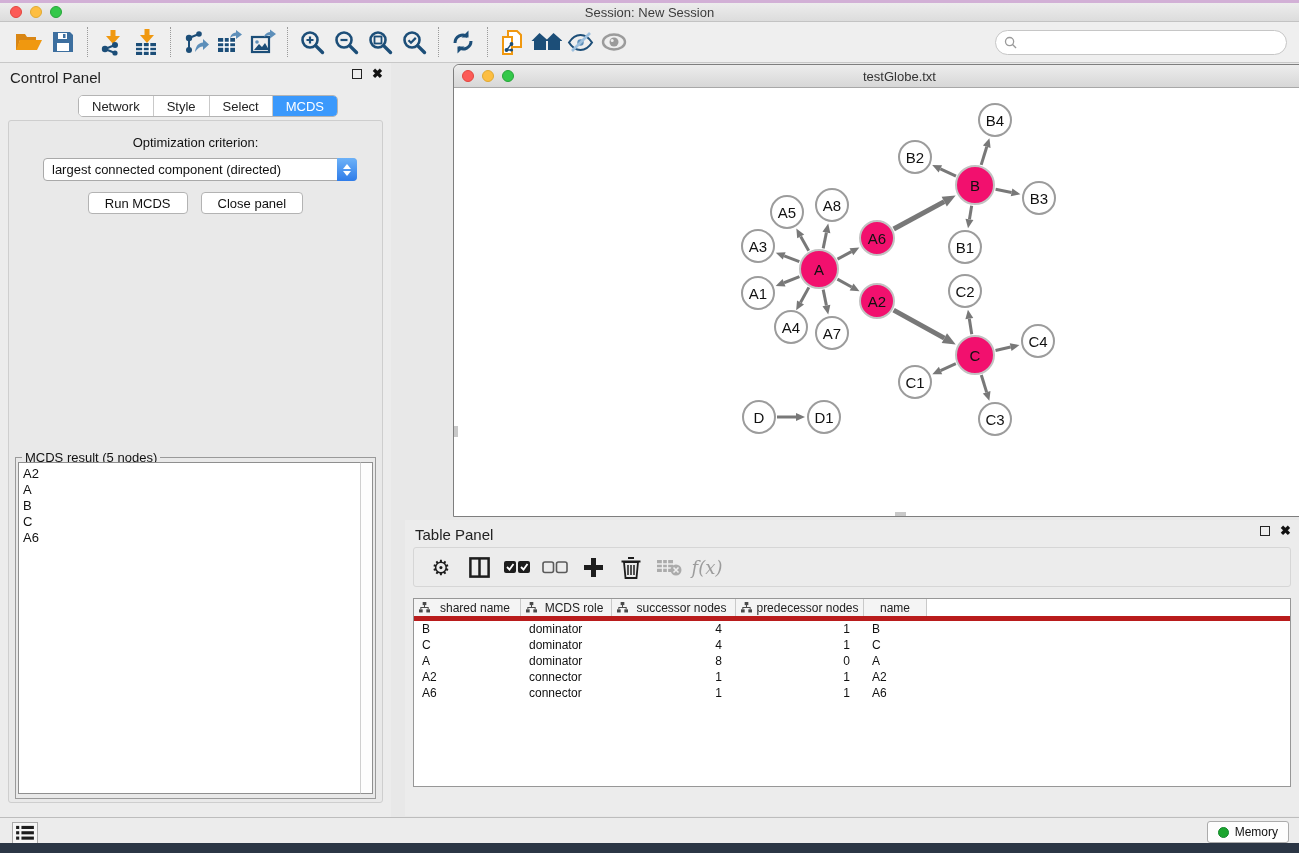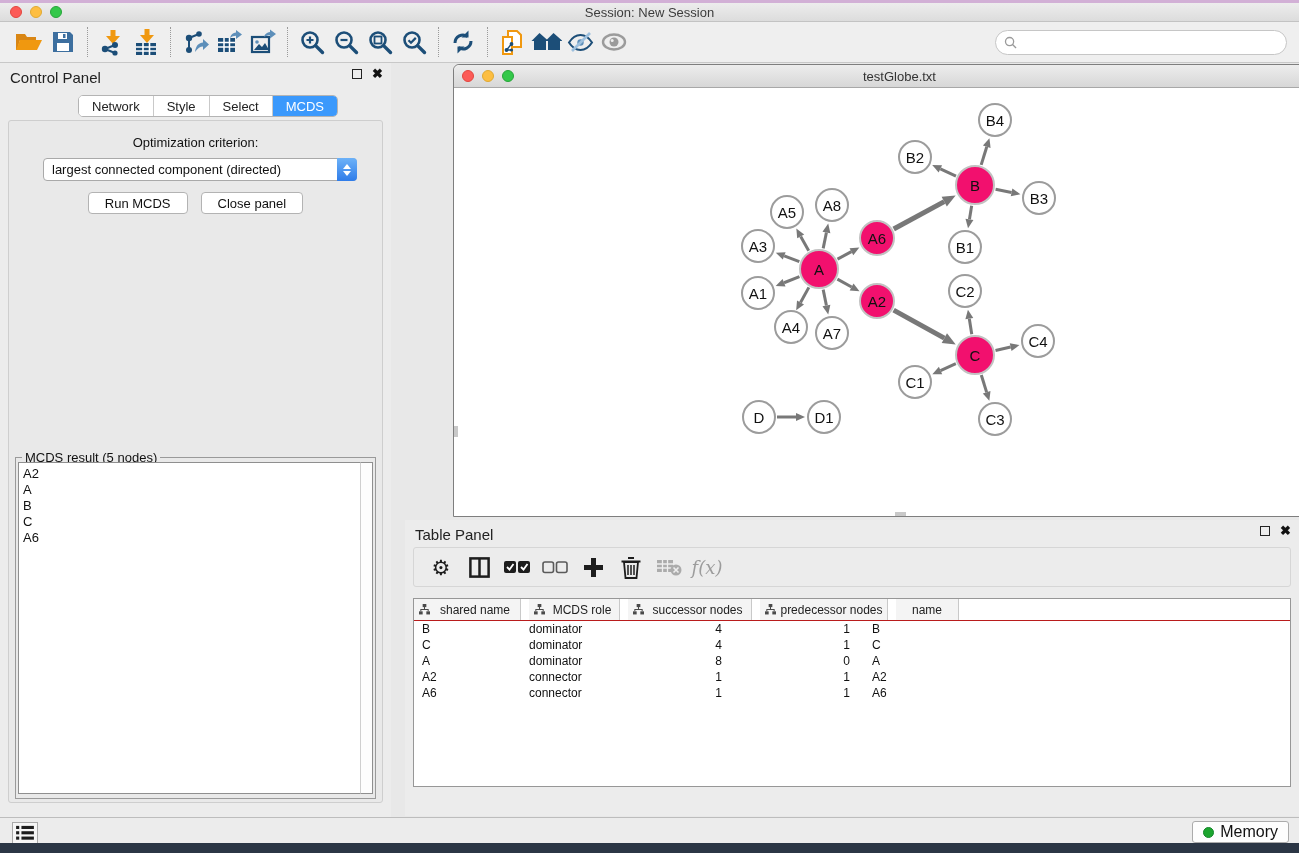--- a/index.html
+++ b/index.html
@@ -81,36 +81,36 @@
 
   
   .table-panel { position:absolute; left:405px; top:520px; width:894px; height:296px; background:#ececec; }
   .tp-toolbar { position:absolute; left:8px; top:27px; width:878px; height:40px; background:#ececec;
                 border:1px solid #d6d6d6; border-radius:3px; display:flex; align-items:center; padding-left:10px; gap:4px; }
   .tp-ic { display:inline-flex; align-items:center; justify-content:center; width:34px; height:32px; cursor:default; }
   .gear-glyph { font-size:21px; color:#1d1d1d; line-height:21px; }
   .fx-glyph { font-family:"DejaVu Serif", serif; font-style:italic; font-size:18px; color:#9c9c9c; }
 
   .table-box { position:absolute; left:8px; top:78px; width:878px; height:189px; background:#fff; border:1px solid #979797; overflow:hidden; }
-  .thead { display:flex; height:22px; border-bottom:1px solid #b91c1c;gap:8px; }
+  .thead { display:flex; height:22px; border-bottom:5px solid #b91c1c; }
   .th { display:flex; align-items:center; background:#f4f4f4; border-right:1px solid #c9c9c9; font-size:12px; color:#222; position:relative; }
   .th .th-label { flex:1; text-align:center; padding:0 2px; }
   .th .col-ic { margin-left:5px; }
   .trow { display:flex; height:16px; }
   .td { font-size:12px; line-height:16px; padding:0 8px; white-space:nowrap; overflow:hidden; color:#111; }
   .td.num { text-align:right; padding-right:14px; }
 
   .tp-tabs { position:absolute; left:264px; top:269px; }
 
   
   .statusbar { position:absolute; left:0; top:817px; width:1299px; height:26px; background:#ececec; border-top:1px solid #bdbdbd; }
   .list-btn { position:absolute; left:12px; top:4px; width:26px; height:22px; background:#f6f6f6; border:1px solid #a9a9a9;
               display:flex; align-items:center; justify-content:center; cursor:default; }
   .mem-btn { position:absolute; right:10px; top:3px; height:22px; padding:0 10px; background:#fdfdfd; border:1px solid #ababab;
-             border-radius:3px; display:flex; align-items:center; gap:6px; font-size:16px; color:#111; cursor:default; }
+             border-radius:3px; display:flex; align-items:center; gap:6px; font-size:12px; color:#111; cursor:default; }
   .mem-dot { width:11px; height:11px; border-radius:50%; background:#1ba52e; border:1px solid #13862a; }
   .bottom-strip { position:absolute; left:0; top:843px; width:1299px; height:10px; background:#2b3645; }
 </style>
 </head>
 <body>
 
 <div class="screen">
 
   <div class="top-strip"></div>
 

